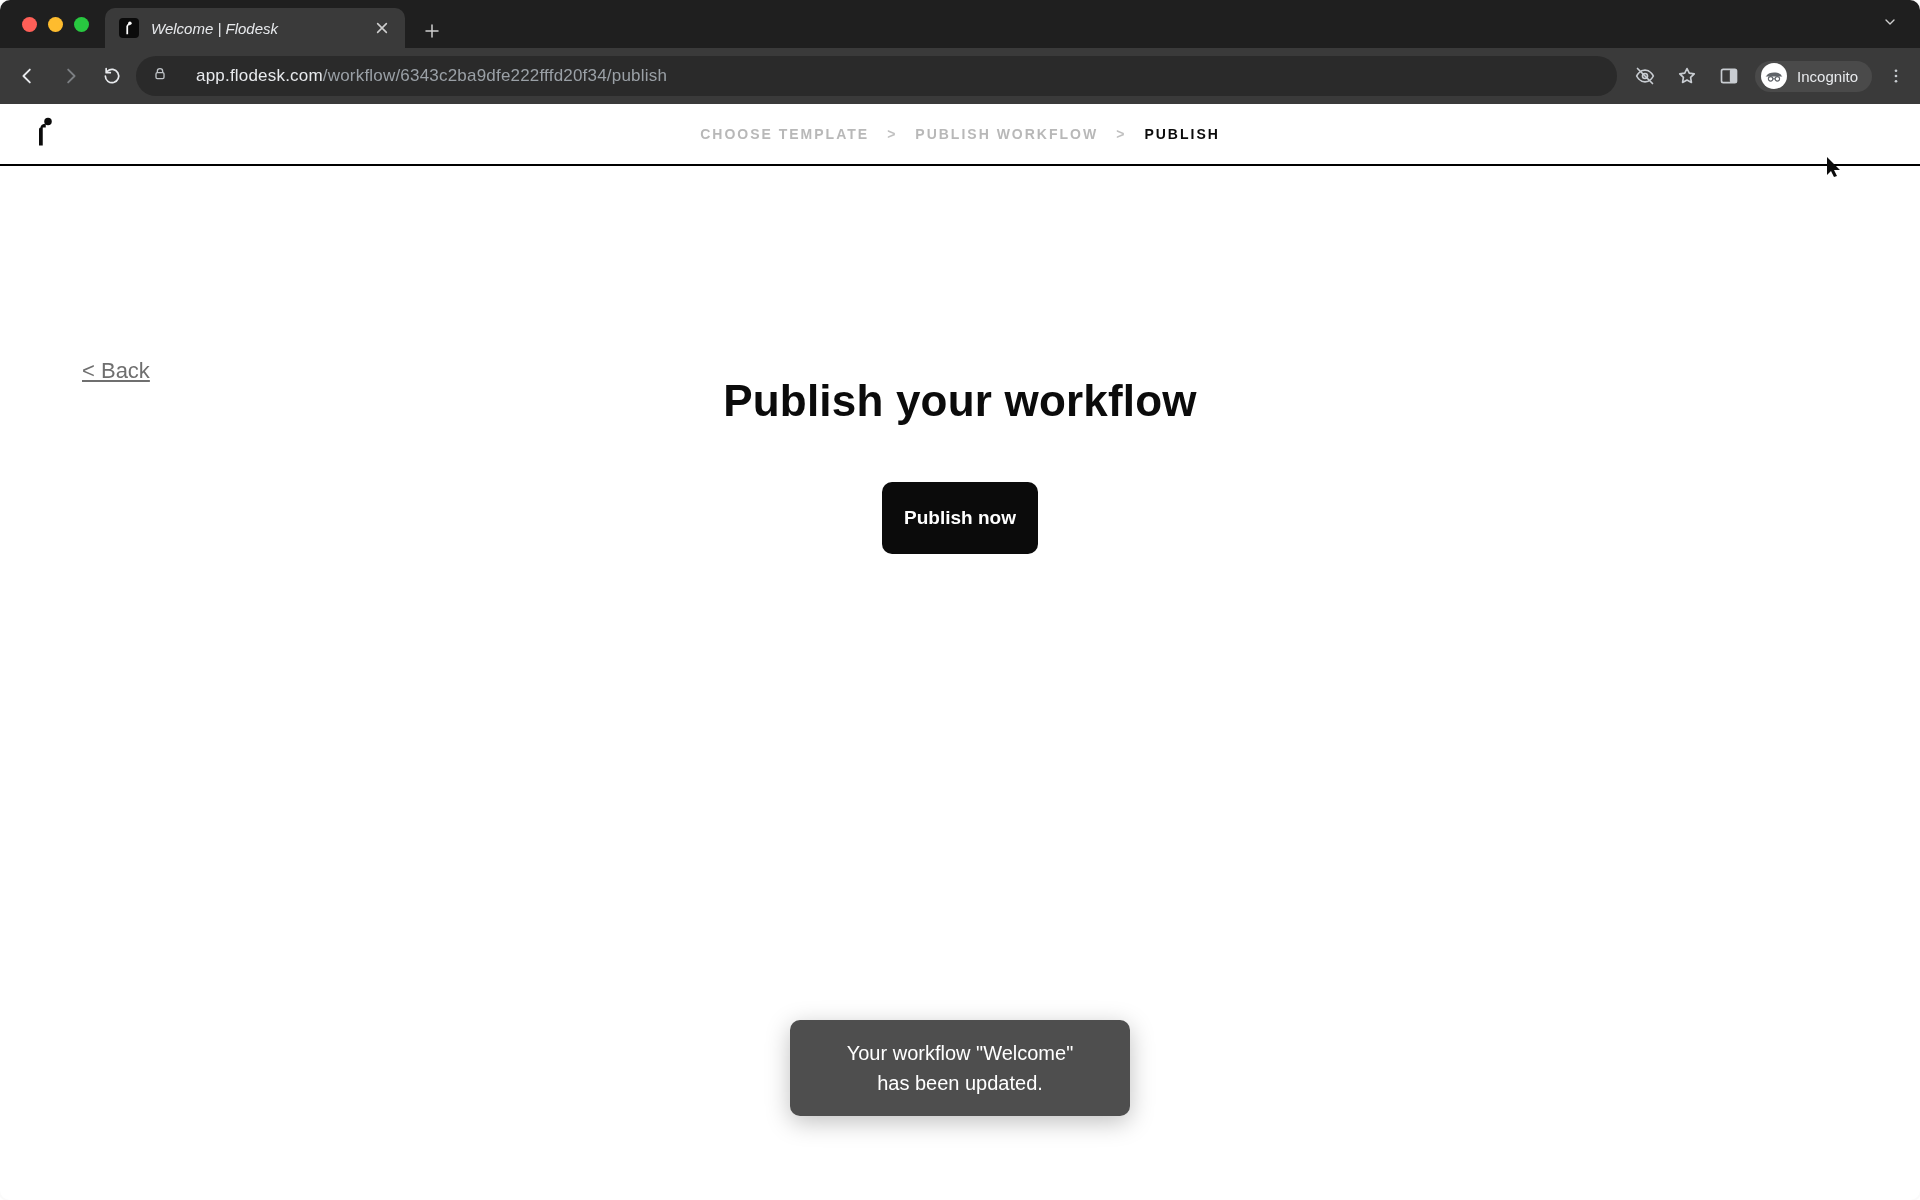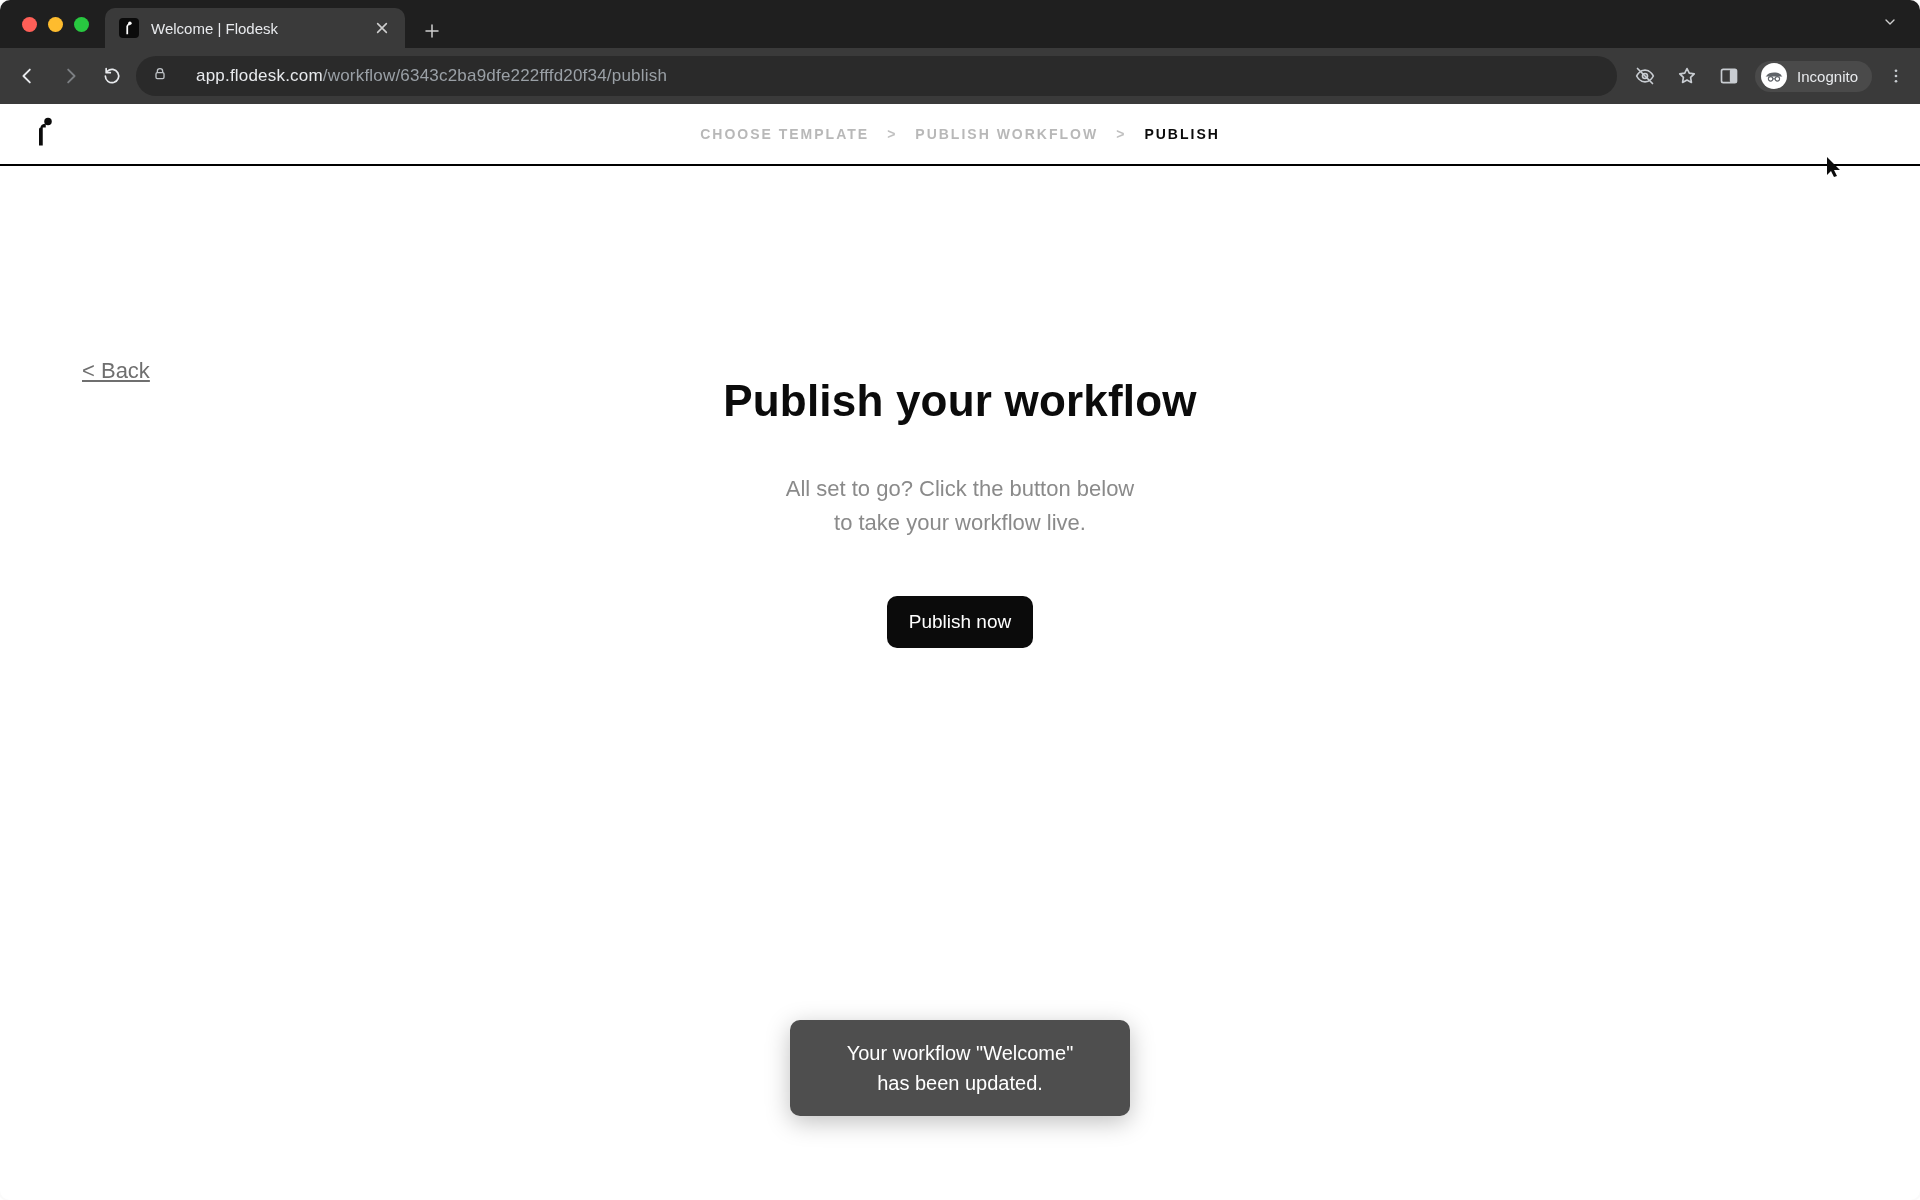--- a/index.html
+++ b/index.html
@@ -7,21 +7,21 @@
 
   
   .browser-chrome { background:#1f1f1f; height:104px; width:100%; display:flex; flex-direction:column; border-top-left-radius:10px; border-top-right-radius:10px; }
   .tabstrip { height:48px; display:flex; align-items:center; padding:0 8px; }
   .traffic-lights { display:flex; gap:11px; padding:0 16px 0 14px; align-items:center; }
   .dot { width:15px; height:15px; border-radius:50%; }
   .dot.red { background:#ff5f57; }
   .dot.yellow { background:#febc2e; }
   .dot.green { background:#28c840; }
   .tabs { display:flex; align-items:flex-end; height:100%; flex:1; }
-  .tab { display:flex; align-items:center; gap:12px; background:#3a3a3a; color:#e8eaed; height:40px; padding:0 14px; border-radius:10px 10px 0 0; min-width:300px; max-width:340px; margin-top:8px; }
+  .tab { display:flex; align-items:center; gap:12px; background:#3a3a3a; color:#e8eaed; height:40px; padding:0 14px; border-radius:10px 10px 0 0; min-width:300px; max-width:340px; margin-top:8px;font-style:italic; }
   .tab .favicon { width:20px; height:20px; background:#0b0b0b; border-radius:4px; display:flex; align-items:center; justify-content:center; }
   .tab .favicon svg { width:12px; height:14px; }
   .tab .title { font-size:15px; color:#e8eaed; flex:1; white-space:nowrap; overflow:hidden; text-overflow:ellipsis; }
   .tab .close { width:18px; height:18px; display:flex; align-items:center; justify-content:center; color:#c7c7c7; font-size:16px; }
   .newtab { width:34px; height:34px; display:flex; align-items:center; justify-content:center; color:#c7c7c7; margin-left:10px; font-size:22px; font-weight:300; }
   .tabstrip-right { margin-left:auto; padding-right:14px; color:#c7c7c7; }
   .caret-down svg { width:16px; height:16px; }
 
   .toolbar { height:56px; background:#3a3a3a; display:flex; align-items:center; padding:0 10px; gap:6px; }
   .navbtn { width:36px; height:36px; display:flex; align-items:center; justify-content:center; color:#9aa0a6; }
@@ -47,21 +47,21 @@
   .wizard { margin:0 auto; display:flex; align-items:center; gap:18px; letter-spacing:2px; font-size:14px; font-weight:700; }
   .wizard .step { color:#b8b8b8; }
   .wizard .sep { color:#c0c0c0; font-weight:700; }
   .wizard .step.active { color:#0b0b0b; }
 
   .back-link { position:absolute; left:56px; top:254px; color:#6f6f6f; font-size:22px;margin-left:26px; }
 
   .center { margin:210px auto 0; text-align:center; }
   .headline { font-size:44px; font-weight:800; letter-spacing:.2px; color:#0b0b0b; }
   .sub { margin-top:46px; color:#8a8a8a; font-size:22px; line-height:1.55; }
-  .cta { margin:56px auto 0; display:inline-flex; align-items:center; justify-content:center; background:#0b0b0b; color:#fff; border:none; border-radius:10px; padding:0 22px; height:52px; font-size:19px; font-weight:400; cursor:pointer; }
+  .cta { margin:56px auto 0; display:inline-flex; align-items:center; justify-content:center; background:#0b0b0b; color:#fff; border:none; border-radius:10px; padding:0 22px; height:72px; font-size:19px; font-weight:700; cursor:pointer; }
 
   .toast { position:absolute; left:50%; transform:translateX(-50%); bottom:84px; background:#4e4e4e; color:#fff; border-radius:10px; padding:18px 28px; text-align:center; font-size:20px; line-height:1.5; box-shadow:0 6px 24px rgba(0,0,0,.25); min-width:340px; }
 
   
   .cursor { position:absolute; top:52px; right:94px; width:0; height:0; pointer-events:none; }
   .cursor svg { width:16px; height:22px; display:block; }
 
   
   .window-shadow { position:absolute; inset:0; pointer-events:none; border-radius:10px; box-shadow:0 0 0 2px rgba(0,0,0,.02); }
 </style>
@@ -190,24 +190,20 @@
       <span class="step">PUBLISH WORKFLOW</span>
       <span class="sep">&gt;</span>
       <span class="step active">PUBLISH</span>
     </nav>
   </div>
 
   <a class="back-link" href="#">&lt; Back</a>
 
   <div class="center">
     <h1 class="headline">Publish your workflow</h1>
-    <p class="sub">
-      <span>All set to go? Click the button below</span><br>
-      <span>to take your workflow live.</span>
-    </p>
     <button class="cta">Publish now</button>
   </div>
 
   <div class="toast">
     <span>Your workflow "Welcome"</span><br>
     <span>has been updated.</span>
   </div>
 
   <span class="cursor">
     <svg viewBox="0 0 16 22">

